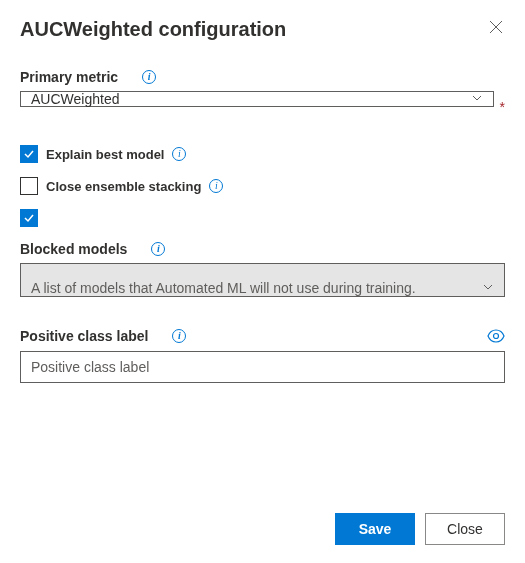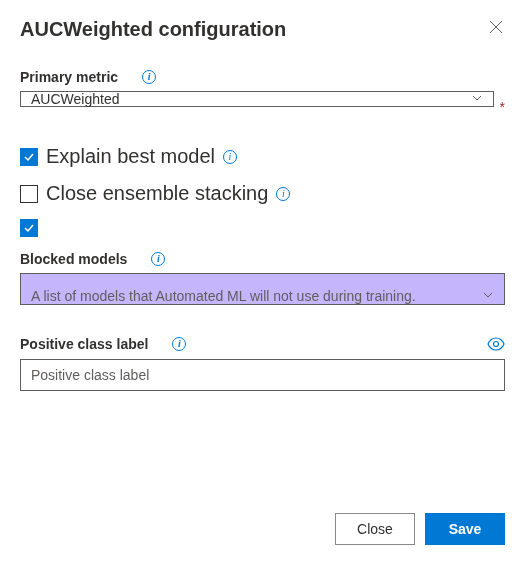--- a/index.html
+++ b/index.html
@@ -104,35 +104,36 @@
       background: #0078d4;
       border-color: #0078d4;
     }
     .checkbox.checked svg {
       display: block;
     }
     .checkbox svg {
       display: none;
     }
     .checkbox-label {
-      font-size: 20px;
-      color: #323130;
+      font-size: 13px;
+      color: #323130;
+      font-weight: bold;
     }
     .blocked-section {
       margin-top: 8px;
     }
     .blocked-select {
       border: 1px solid #605e5c;
       height: 32px;
       display: flex;
-      align-items: flex-end;
-      justify-content: space-between;
-      padding: 0 10px;
-      cursor: pointer;
-      background: #c4b5fd;
+      align-items: flex-start;
+      justify-content: space-between;
+      padding: 16px 10px;
+      cursor: pointer;
+      background: #e5e5e5;
       color: #605e5c;
       margin-bottom: 30px;
     }
     .positive-section .label-row {
       display: flex;
       justify-content: space-between;
       align-items: center;
       margin-bottom: 6px;
     }
     .eye-icon {
@@ -262,15 +263,15 @@
       <svg width="18" height="18" viewBox="0 0 18 18">
           <path d="M1 9 C3 4 7 3 9 3 C11 3 15 4 17 9 C15 14 11 15 9 15 C7 15 3 14 1 9 Z" stroke="#0078d4" stroke-width="1.2" fill="none"></path>
           <circle cx="9" cy="9" r="2.5" stroke="#0078d4" stroke-width="1.2" fill="none"></circle>
         </svg>
     </span>
   </div>
   <input type="text" class="text-input" placeholder="Positive class label" style="">
 </div>
 
 <div class="footer">
+  <button class="btn btn-primary">Save</button>
   <button class="btn btn-secondary">Close</button>
-  <button class="btn btn-primary">Save</button>
 </div>
 
 </body></html>

